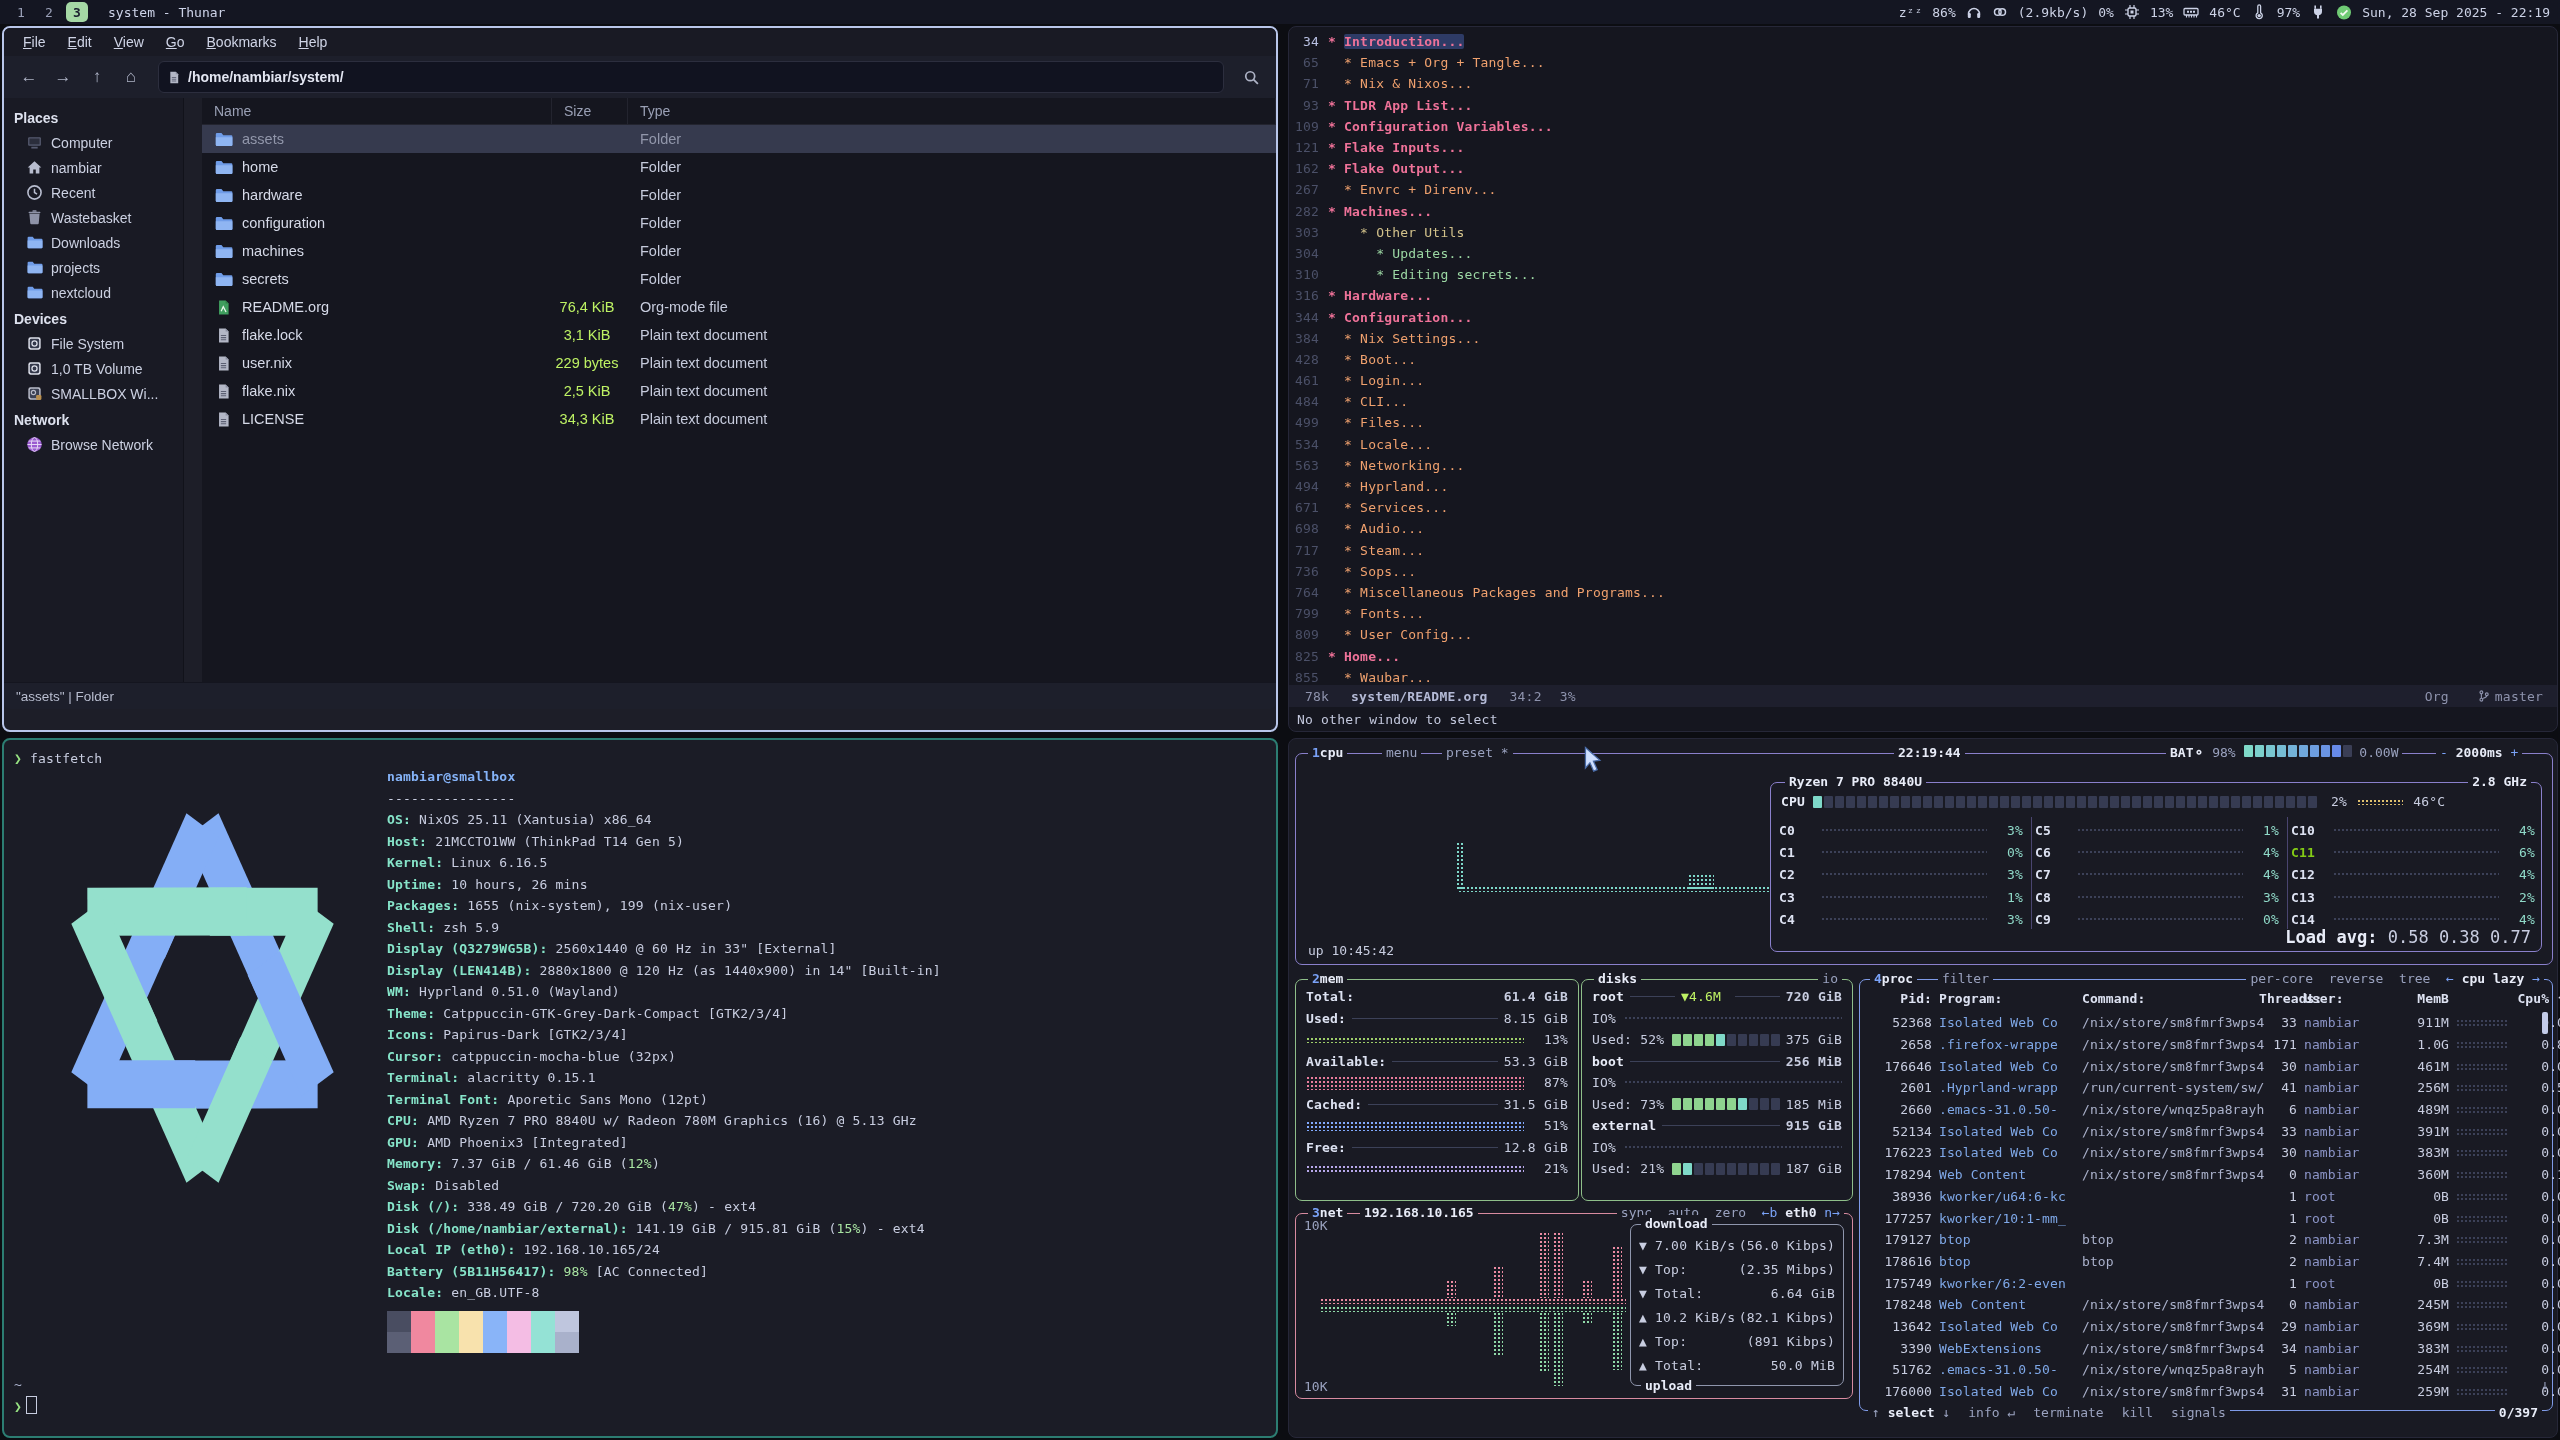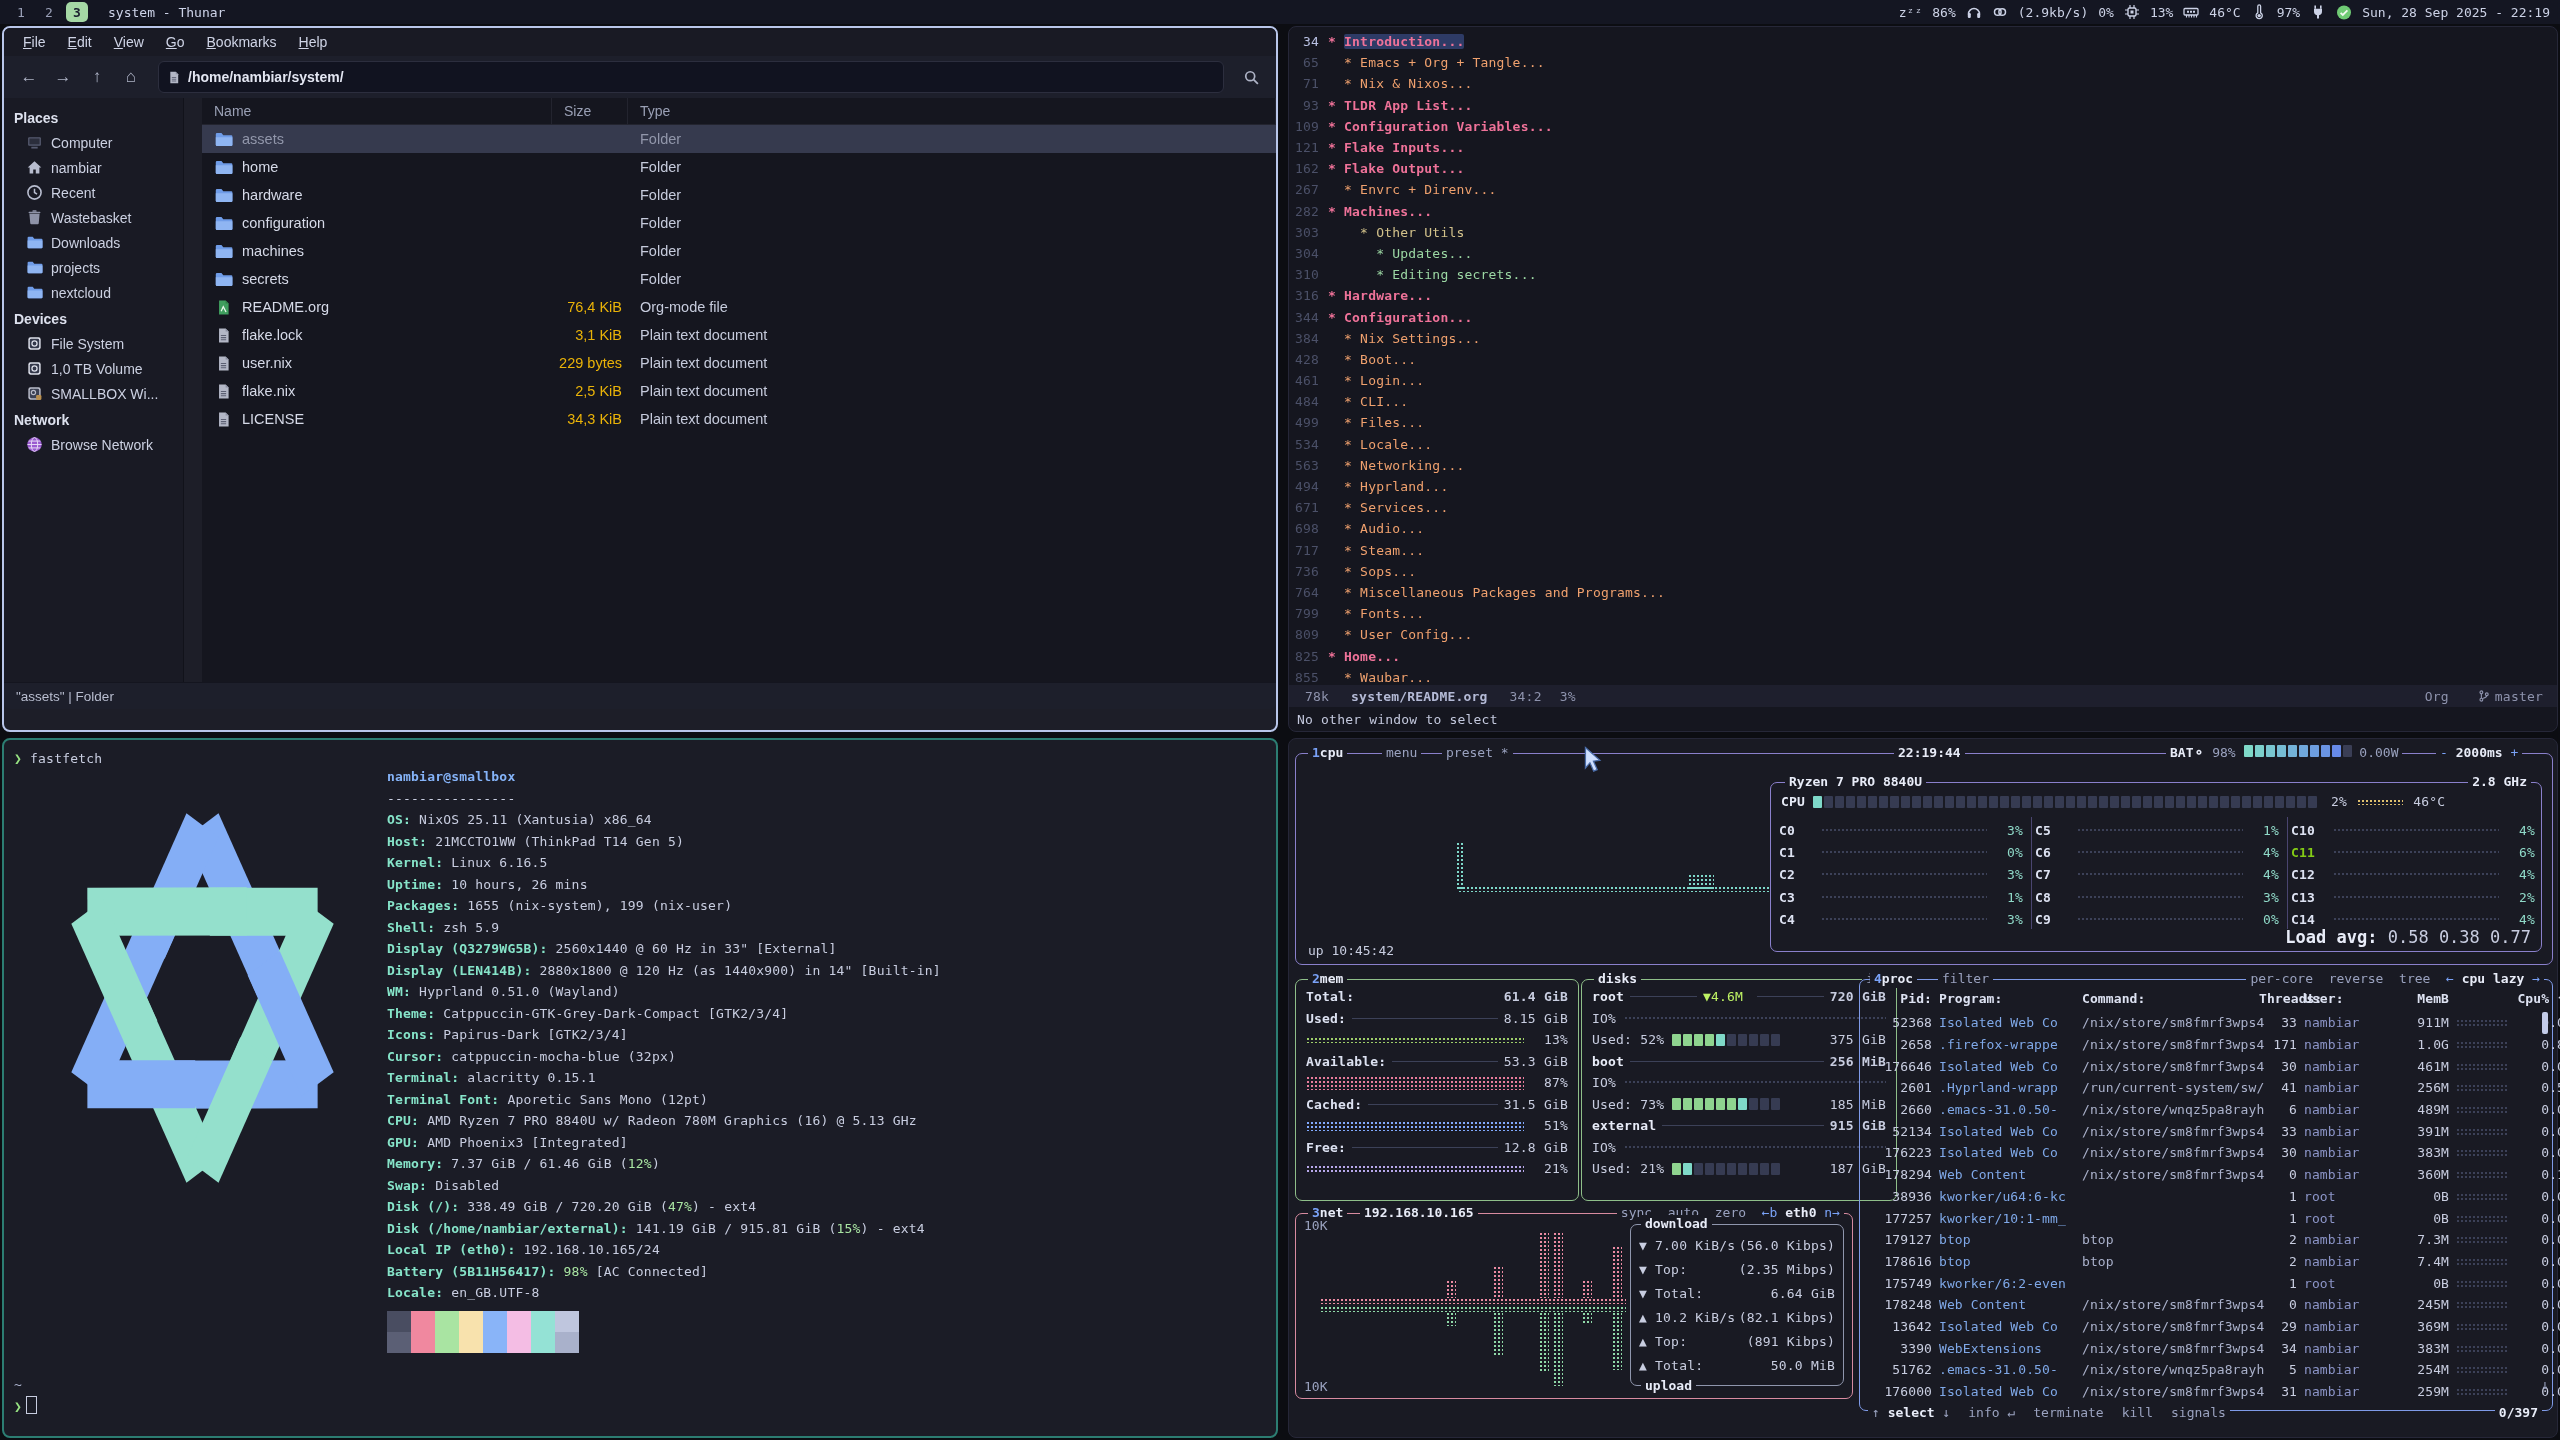--- a/index.html
+++ b/index.html
@@ -39,21 +39,21 @@
               border-right:1px solid #11121a;}
   .sb-head{font-weight:bold;font-size:14px;color:#dde1ee;padding:6px 10px 4px;}
   .sb-item{display:flex;align-items:center;gap:8px;padding:4px 6px 4px 22px;font-size:14px;color:#ccd1e2;}
   .sb-item .ic{width:17px;height:17px;}
   #th-list{flex:1;background:#15161f;position:relative;overflow:hidden;}
   .fl-grid{display:grid;grid-template-columns:350px 76px 1fr;column-gap:0;}
   #fl-header{height:26px;border-bottom:1px solid #23242f;color:#9aa0b5;font-size:14px;align-items:center;}
   #fl-header .col{padding:0 12px;border-right:1px solid #23242f;height:26px;display:flex;align-items:center;}
   .frow{height:28px;align-items:center;font-size:14.5px;}
   .frow .cname{display:flex;align-items:center;gap:9px;padding-left:12px;overflow:hidden;}
-  .frow .csize{text-align:right;padding-right:6px;color:#eab308;}
+  .frow .csize{text-align:center;padding-right:6px;color:#bef264;}
   .frow .ctype{padding-left:12px;color:#c6cbdc;}
   .frow.selected{background:#363a4e;}
   .frow.selected .cname,.frow.selected .ctype,.frow.selected .csize{color:#9297ab;}
   .frow .ic{width:19px;height:19px;}
   #th-status{height:26px;background:#1d1f2b;border-radius:0 0 6px 6px;display:flex;align-items:center;
              padding-left:12px;font-size:13.5px;color:#b9bed0;border-top:1px solid #14151f;}
 
   
   #emacs{left:1288px;top:26px;width:1270px;height:706px;background:#15161f;border:1px solid #262738;}
   #em-lines{position:absolute;left:0;top:4px;right:0;}
@@ -664,21 +664,21 @@
           <div class="brow"><span style="font-weight: bold; color: rgb(221, 226, 242);">Used:</span><span class="leader"></span><span style="font-weight: normal;">8.15 GiB</span></div>
           <div class="brow"><span class="dotband" style="flex: 1 1 0%; height: 6px; --c: #9ece6a; margin-right: 10px;"></span><span style="width: 34px; text-align: right;">13%</span></div>
           <div class="brow"><span style="font-weight: bold; color: rgb(221, 226, 242);">Available:</span><span class="leader"></span><span style="font-weight: normal;">53.3 GiB</span></div>
           <div class="brow"><span class="dotband" style="flex: 1 1 0%; height: 14px; --c: #e87c9c; margin-right: 10px;"></span><span style="width: 34px; text-align: right;">87%</span></div>
           <div class="brow"><span style="font-weight: bold; color: rgb(221, 226, 242);">Cached:</span><span class="leader"></span><span style="font-weight: normal;">31.5 GiB</span></div>
           <div class="brow"><span class="dotband" style="flex: 1 1 0%; height: 10px; --c: #82aaff; margin-right: 10px;"></span><span style="width: 34px; text-align: right;">51%</span></div>
           <div class="brow"><span style="font-weight: bold; color: rgb(221, 226, 242);">Free:</span><span class="leader"></span><span style="font-weight: normal;">12.8 GiB</span></div>
           <div class="brow"><span class="dotband" style="flex: 1 1 0%; height: 7px; --c: #b8a8ea; margin-right: 10px;"></span><span style="width: 34px; text-align: right;">21%</span></div>
         </div>
       </div>
-      <div class="bx" style="left: 292px; top: 240px; width: 316px; height: 222px; border-color: rgb(143, 191, 138);">
+      <div class="bx" style="left: 292px; top: 240px; width: 272px; height: 222px; border-color: rgb(143, 191, 138);">
         <div class="chip" style="left: 12px;"><b>disks</b></div>
         <div class="chip" style="right: 10px;">io</div>
         <div class="abs" style="left: 10px; right: 10px; top: 6px;">
           <div class="brow"><span style="font-weight: bold; color: rgb(232, 236, 248);">root</span><span class="leader"></span><span style="color: #bef264;">▼4.6M </span><span class="leader"></span><span style="font-weight: bold;">720 GiB</span></div>
           <div class="brow"><span>IO%</span><span class="dotband" style="flex: 1 1 0%; height: 5px; margin-left: 8px; --c: #3c4158;"></span></div>
           <div class="brow"><span>Used: 52% </span><span class="blocks"><i style="background: rgb(143, 212, 143);"></i><i style="background: rgb(143, 212, 143);"></i><i style="background: rgb(143, 212, 143);"></i><i style="background: rgb(143, 212, 143);"></i><i style="background: rgb(127, 217, 200);"></i><i></i><i></i><i></i><i></i><i></i></span><span style="flex: 1 1 0%;"></span><span>375 GiB</span></div>
           <div class="brow"><span style="font-weight: bold; color: rgb(232, 236, 248);">boot</span><span class="leader"></span><span style="font-weight: bold;">256 MiB</span></div>
           <div class="brow"><span>IO%</span><span class="dotband" style="flex: 1 1 0%; height: 5px; margin-left: 8px; --c: #3c4158;"></span></div>
           <div class="brow"><span>Used: 73% </span><span class="blocks"><i style="background: rgb(143, 212, 143);"></i><i style="background: rgb(143, 212, 143);"></i><i style="background: rgb(143, 212, 143);"></i><i style="background: rgb(143, 212, 143);"></i><i style="background: rgb(143, 212, 143);"></i><i style="background: rgb(143, 212, 143);"></i><i style="background: rgb(127, 217, 200);"></i><i></i><i></i><i></i></span><span style="flex: 1 1 0%;"></span><span>185 MiB</span></div>
           <div class="brow"><span style="font-weight: bold; color: rgb(232, 236, 248);">external</span><span class="leader"></span><span style="font-weight: bold;">915 GiB</span></div>

